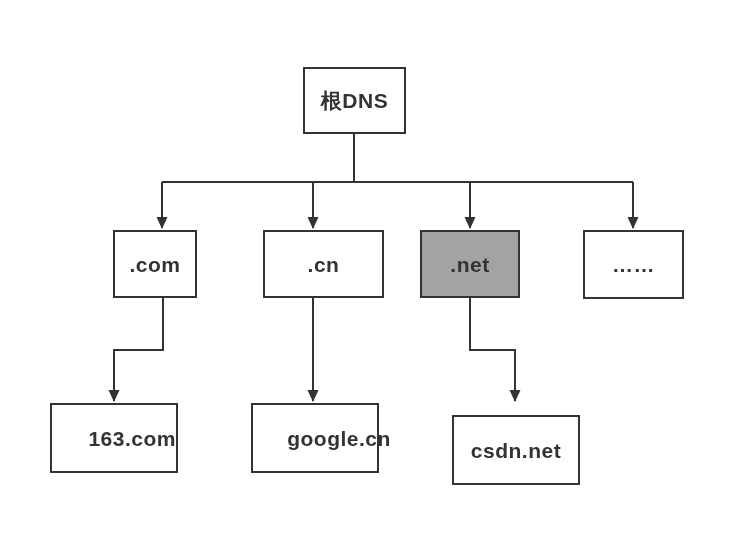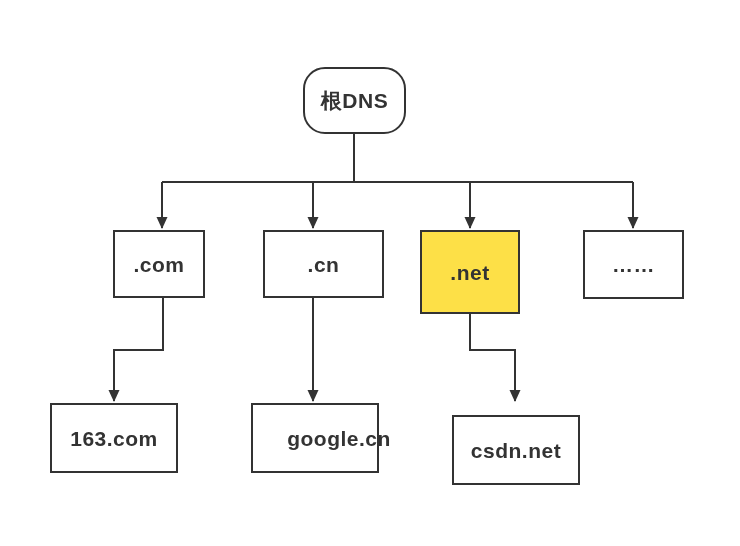--- a/index.html
+++ b/index.html
@@ -53,36 +53,36 @@
       <polyline points="162,182 633,182" fill="none" stroke="#333333" stroke-width="2"></polyline>
       <polyline points="162,182 162,228" fill="none" stroke="#333333" stroke-width="2" marker-end="url(#arrowhead)"></polyline>
       <polyline points="313,182 313,228" fill="none" stroke="#333333" stroke-width="2" marker-end="url(#arrowhead)"></polyline>
       <polyline points="470,182 470,228" fill="none" stroke="#333333" stroke-width="2" marker-end="url(#arrowhead)"></polyline>
       <polyline points="633,182 633,228" fill="none" stroke="#333333" stroke-width="2" marker-end="url(#arrowhead)"></polyline>
       <polyline points="163,298 163,350 114,350 114,401" fill="none" stroke="#333333" stroke-width="2" marker-end="url(#arrowhead)"></polyline>
       <polyline points="313,298 313,401" fill="none" stroke="#333333" stroke-width="2" marker-end="url(#arrowhead)"></polyline>
       <polyline points="470,298 470,350 515,350 515,401" fill="none" stroke="#333333" stroke-width="2" marker-end="url(#arrowhead)"></polyline>
     </svg>
   <div id="nodes">
-      <div class="node" style="left: 303px; top: 67px; width: 103px; height: 67px; border-color: rgb(51, 51, 51); background: rgb(255, 255, 255); border-radius: 22px;">
+      <div class="node" style="left: 303px; top: 67px; width: 103px; height: 67px; border-color: rgb(51, 51, 51); background: rgb(255, 255, 255);">
         <span class="label" style="color: rgb(51, 51, 51);">根DNS</span>
       </div>
-      <div class="node" style="left: 113px; top: 230px; width: 92px; height: 68px; border-color: rgb(51, 51, 51); background: rgb(255, 255, 255);">
+      <div class="node" style="left: 113px; top: 230px; width: 84px; height: 68px; border-color: rgb(51, 51, 51); background: rgb(255, 255, 255);">
         <span class="label" style="color: rgb(51, 51, 51);">.com</span>
       </div>
       <div class="node" style="left: 263px; top: 230px; width: 121px; height: 68px; border-color: rgb(51, 51, 51); background: rgb(255, 255, 255);">
         <span class="label" style="color: rgb(51, 51, 51);">.cn</span>
       </div>
-      <div class="node" style="left: 420px; top: 230px; width: 100px; height: 84px; border-color: rgb(51, 51, 51); background: #fde047;">
+      <div class="node" style="left: 420px; top: 230px; width: 100px; height: 68px; border-color: rgb(51, 51, 51); background: #a3a3a3;">
         <span class="label" style="color: rgb(51, 51, 51);">.net</span>
       </div>
       <div class="node" style="left: 583px; top: 230px; width: 101px; height: 69px; border-color: rgb(51, 51, 51); background: rgb(255, 255, 255);">
         <span class="label" style="color: rgb(51, 51, 51);">……</span>
       </div>
-      <div class="node" style="left: 50px; top: 403px; width: 128px; height: 70px; border-color: rgb(51, 51, 51); background: rgb(255, 255, 255);">
+      <div class="node" style="left: 50px; top: 403px; width: 128px; height: 70px; border-color: rgb(51, 51, 51); background: rgb(255, 255, 255); justify-content: flex-end;">
         <span class="label" style="color: rgb(51, 51, 51);">163.com</span>
       </div>
       <div class="node" style="left: 251px; top: 403px; width: 128px; height: 70px; border-color: rgb(51, 51, 51); background: rgb(255, 255, 255); padding-left: 48px;">
         <span class="label" style="color: rgb(51, 51, 51);">google.cn</span>
       </div>
       <div class="node" style="left: 452px; top: 403px; width: 128px; height: 70px; border-color: rgb(51, 51, 51); background: rgb(255, 255, 255); margin-top: 12px;">
         <span class="label" style="color: rgb(51, 51, 51);">csdn.net</span>
       </div>
     </div>
 </div>

